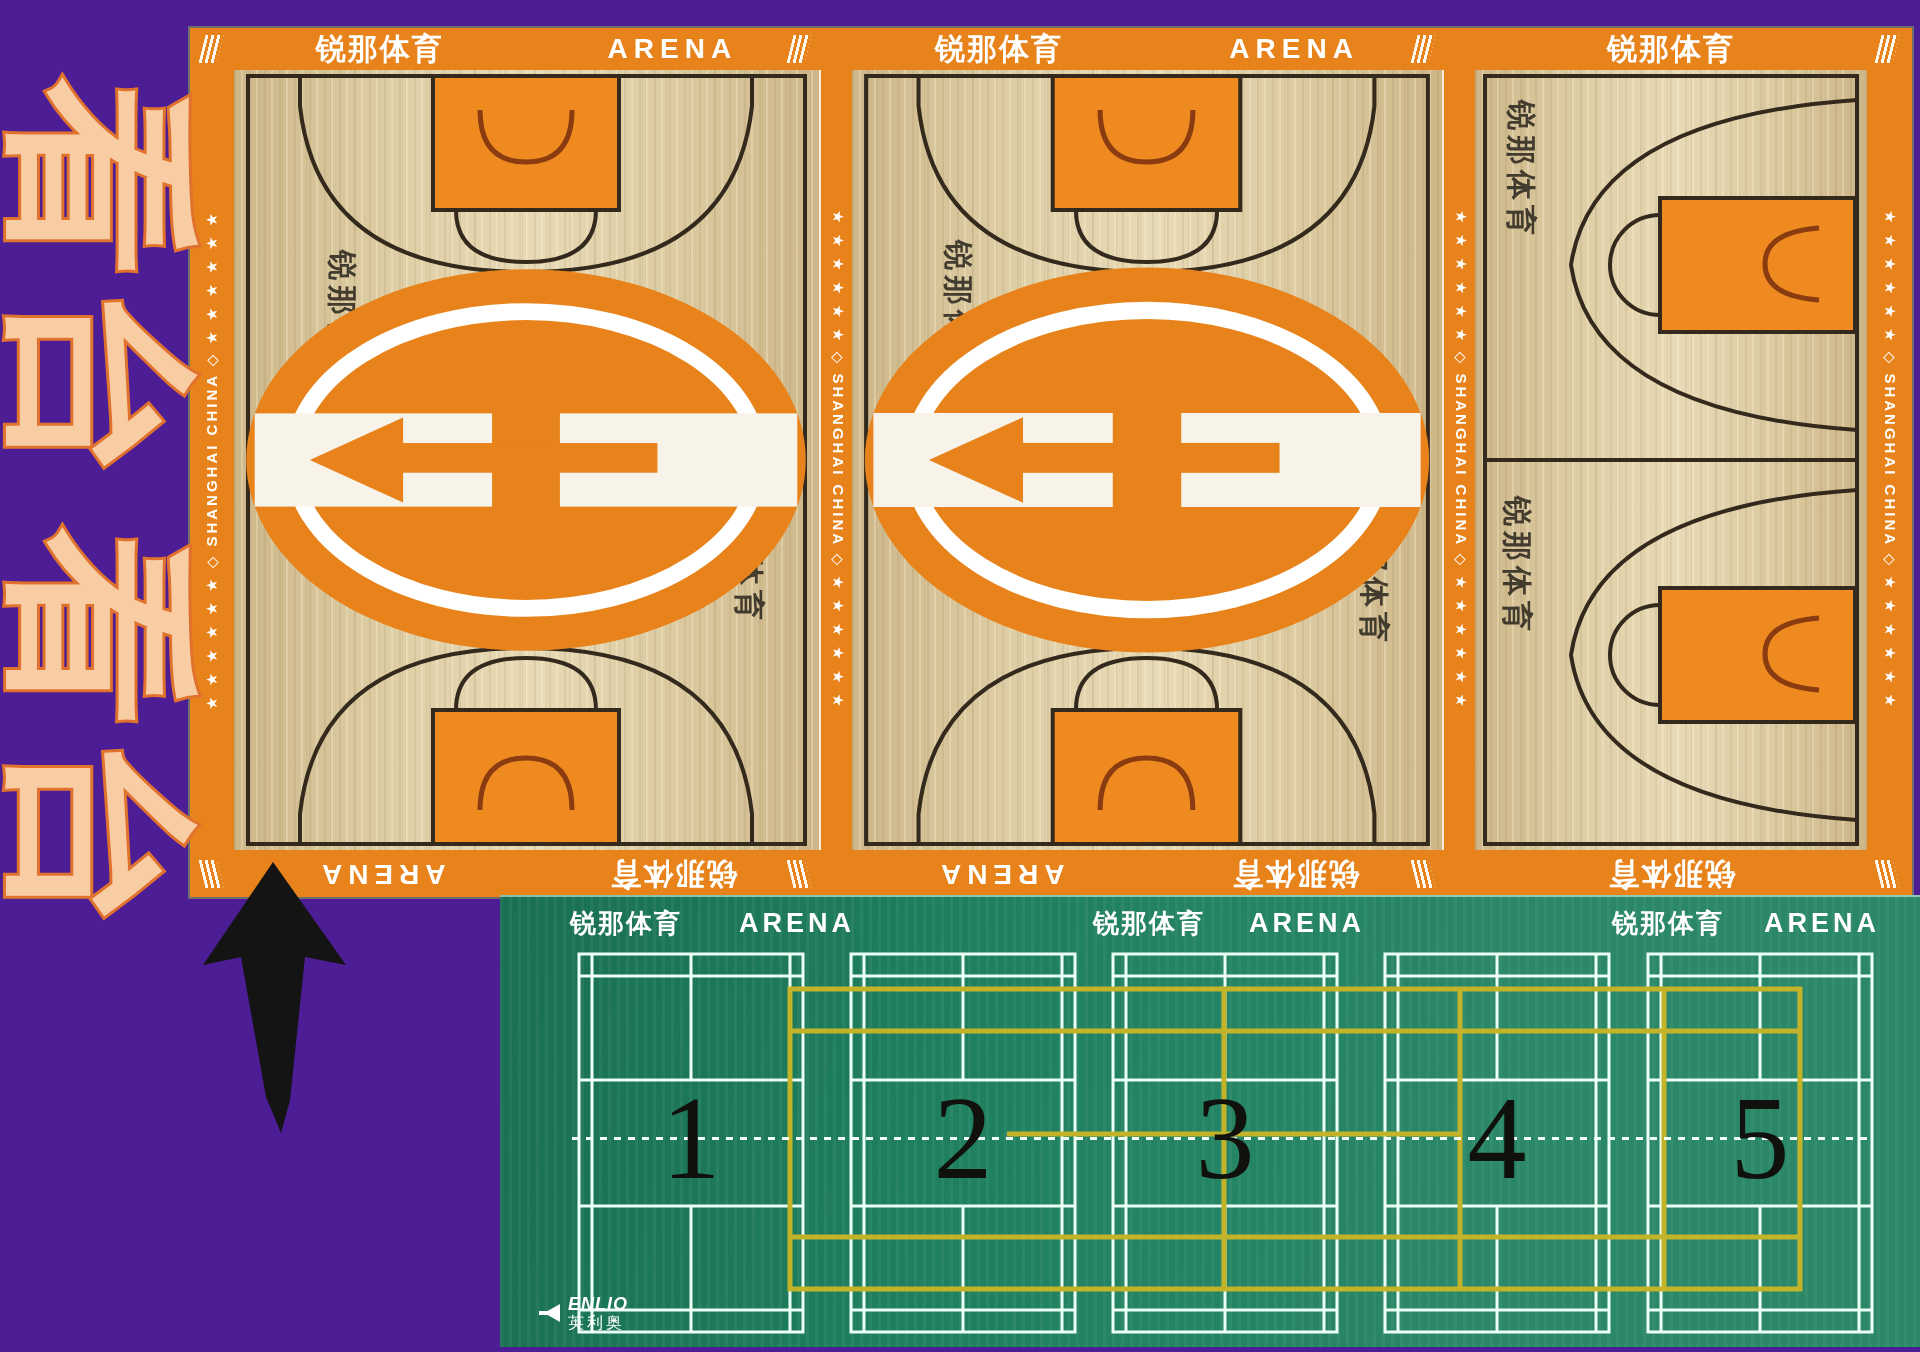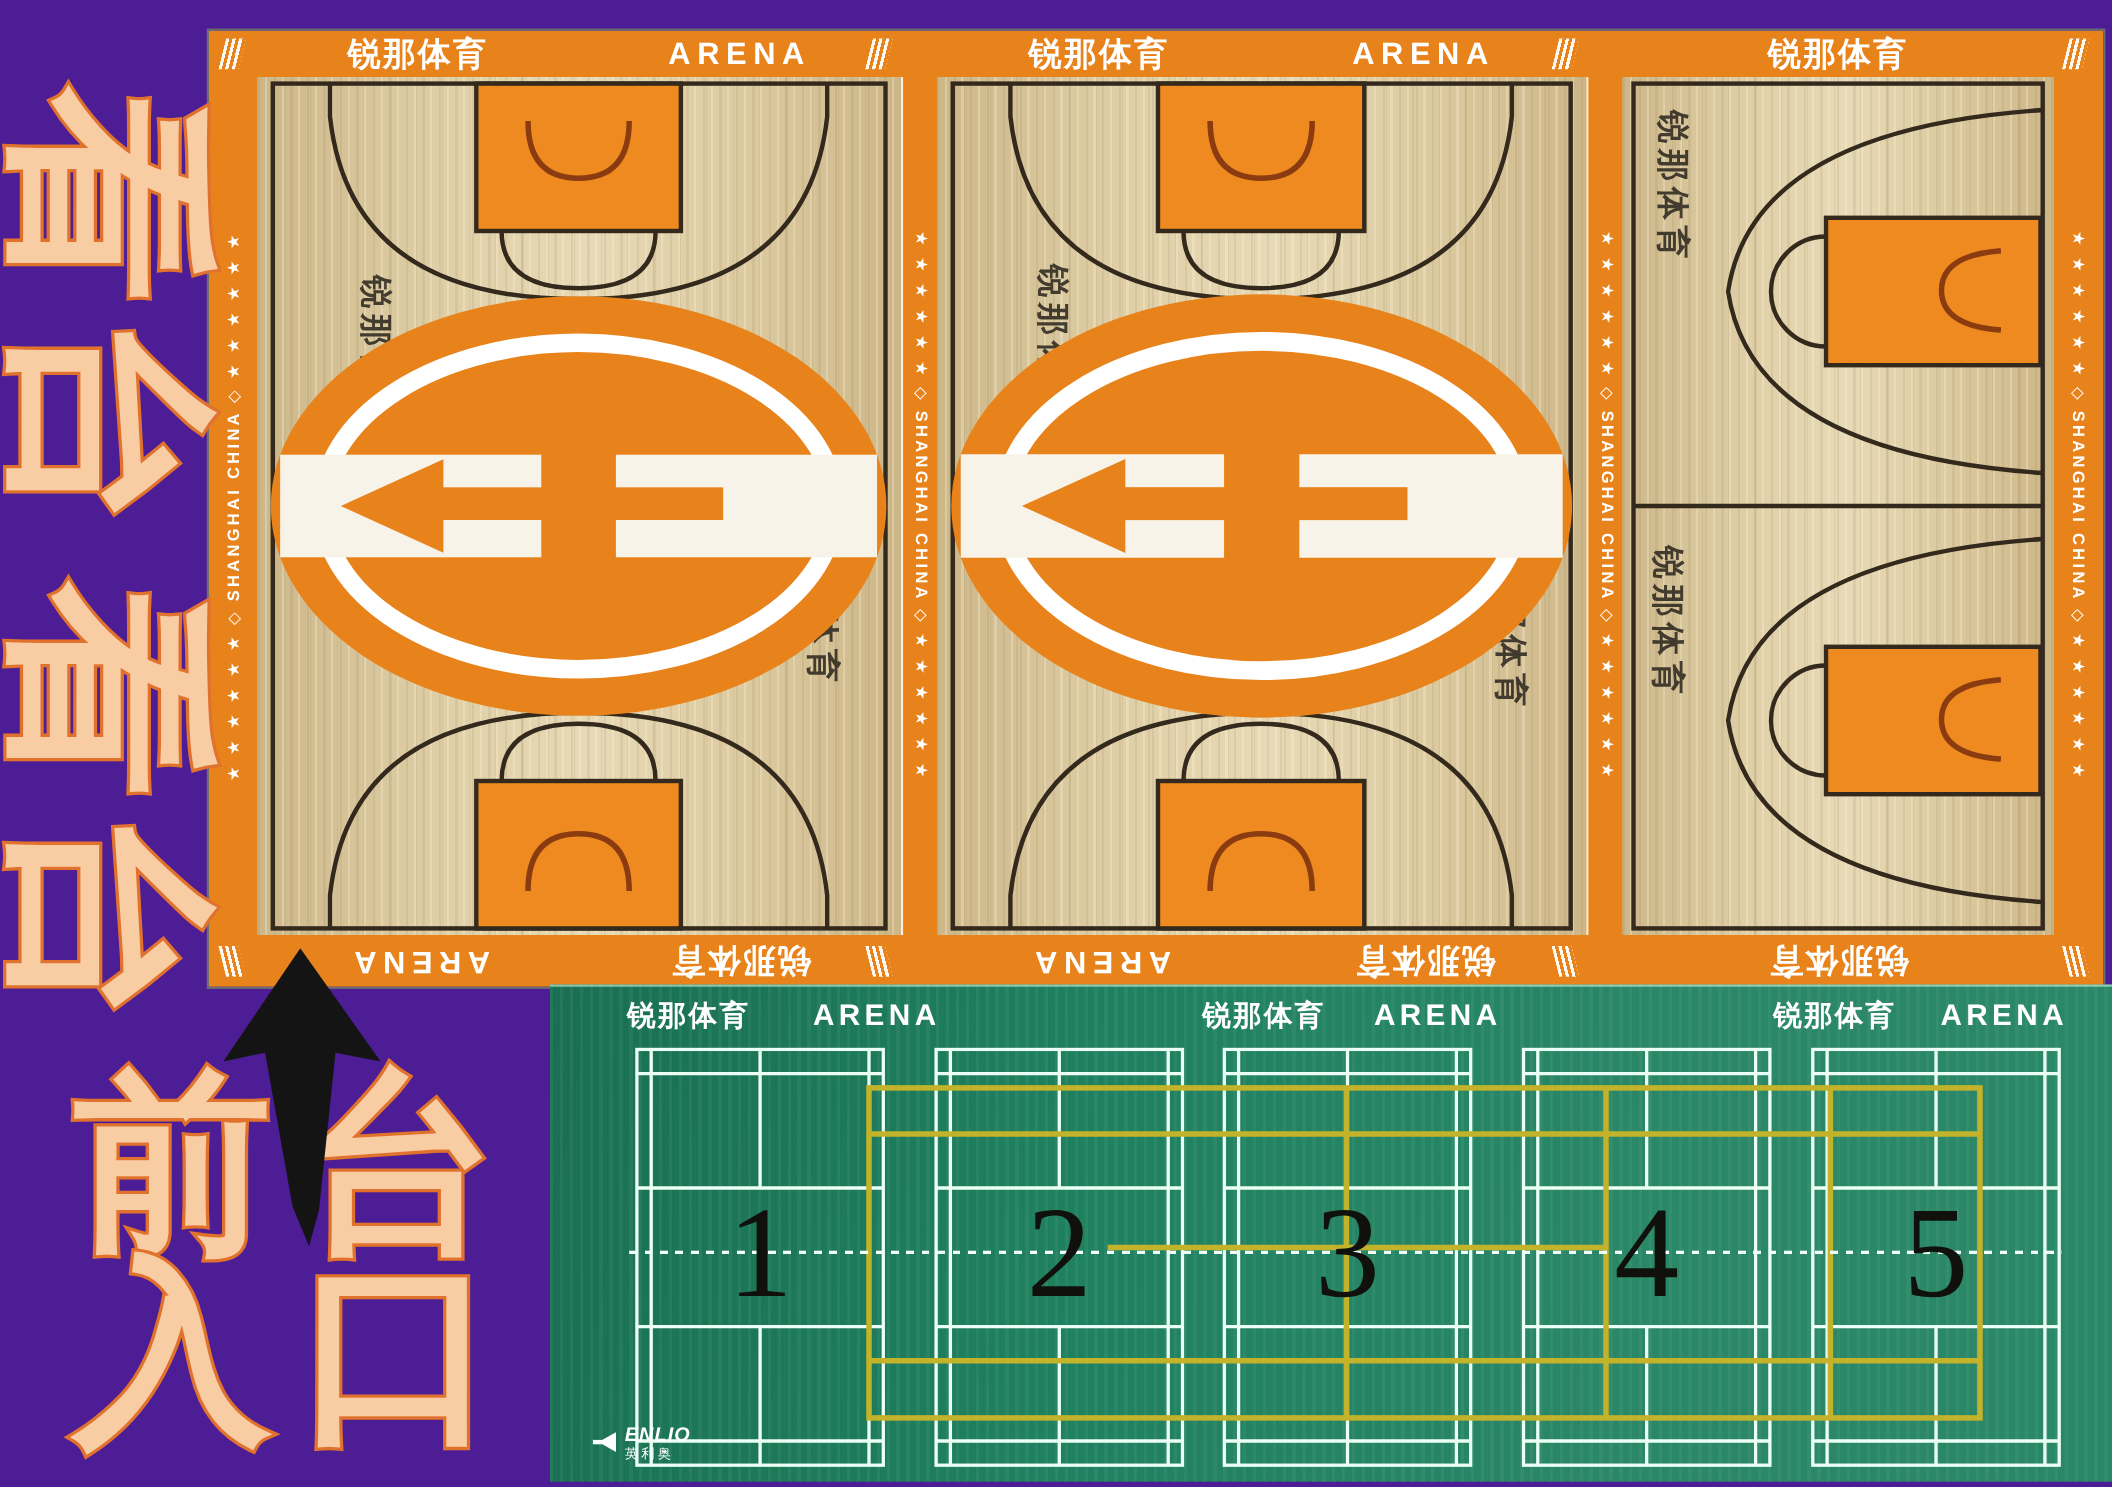--- a/index.html
+++ b/index.html
@@ -53,21 +53,21 @@
   .bd-court{position:absolute;top:55px;width:228px;height:382px;}
   .bd-court svg{position:absolute;inset:0;width:100%;height:100%;}
   .bd-num{position:absolute;top:242px;transform:translate(-50%,-50%);
           font-family:"Liberation Serif","DejaVu Serif",serif;font-size:118px;color:#10100c;}
   #netline{position:absolute;left:72px;top:240px;width:1302px;height:3px;
           background:repeating-linear-gradient(90deg,#f2fff8 0 7px,rgba(0,0,0,0) 7px 14px);}
   #vbl{position:absolute;inset:0;width:100%;height:100%;}
   #enlio{position:absolute;left:38px;top:398px;display:flex;align-items:center;gap:6px;color:#fff;}
   #enlio .txt{display:flex;flex-direction:column;line-height:1;}
   #enlio .en{font-weight:bold;font-size:18px;letter-spacing:1px;font-style:italic;}
-  #enlio .cn{font-size:12px;letter-spacing:3px;margin-top:2px;}
+  #enlio .cn{font-size:16px;letter-spacing:3px;margin-top:2px;}
 
   
   .peach{color:#f8cda4;-webkit-text-stroke:6px #e1722e;paint-order:stroke fill;
          font-weight:bold;white-space:nowrap;}
   .stand{position:absolute;font-size:195px;letter-spacing:12px;transform:translate(-50%,-50%) rotate(90deg);}
   #entrance{position:absolute;left:58px;top:972px;width:430px;text-align:center;
             font-size:180px;line-height:172px;letter-spacing:26px;}
   #arrow{position:absolute;left:190px;top:850px;width:170px;height:290px;z-index:7;}
 </style>
 </head>
@@ -320,18 +320,14 @@
     </div>
   </div>
 
   <div class="peach stand" style="left:97px;top:287px;">看台</div>
   <div class="peach stand" style="left:97px;top:737px;">看台</div>
 
   <svg id="arrow" viewBox="0 0 170 290">
     <polygon points="83,12 156,115 115,107 100,250 91,283 76,247 51,107 13,115" fill="#141414"></polygon>
   </svg>
 
-  <div id="entrance" class="peach">
-    <div>前台</div>
-    <div>入口</div>
-  </div>
 
 </div>
 
 </body></html>

